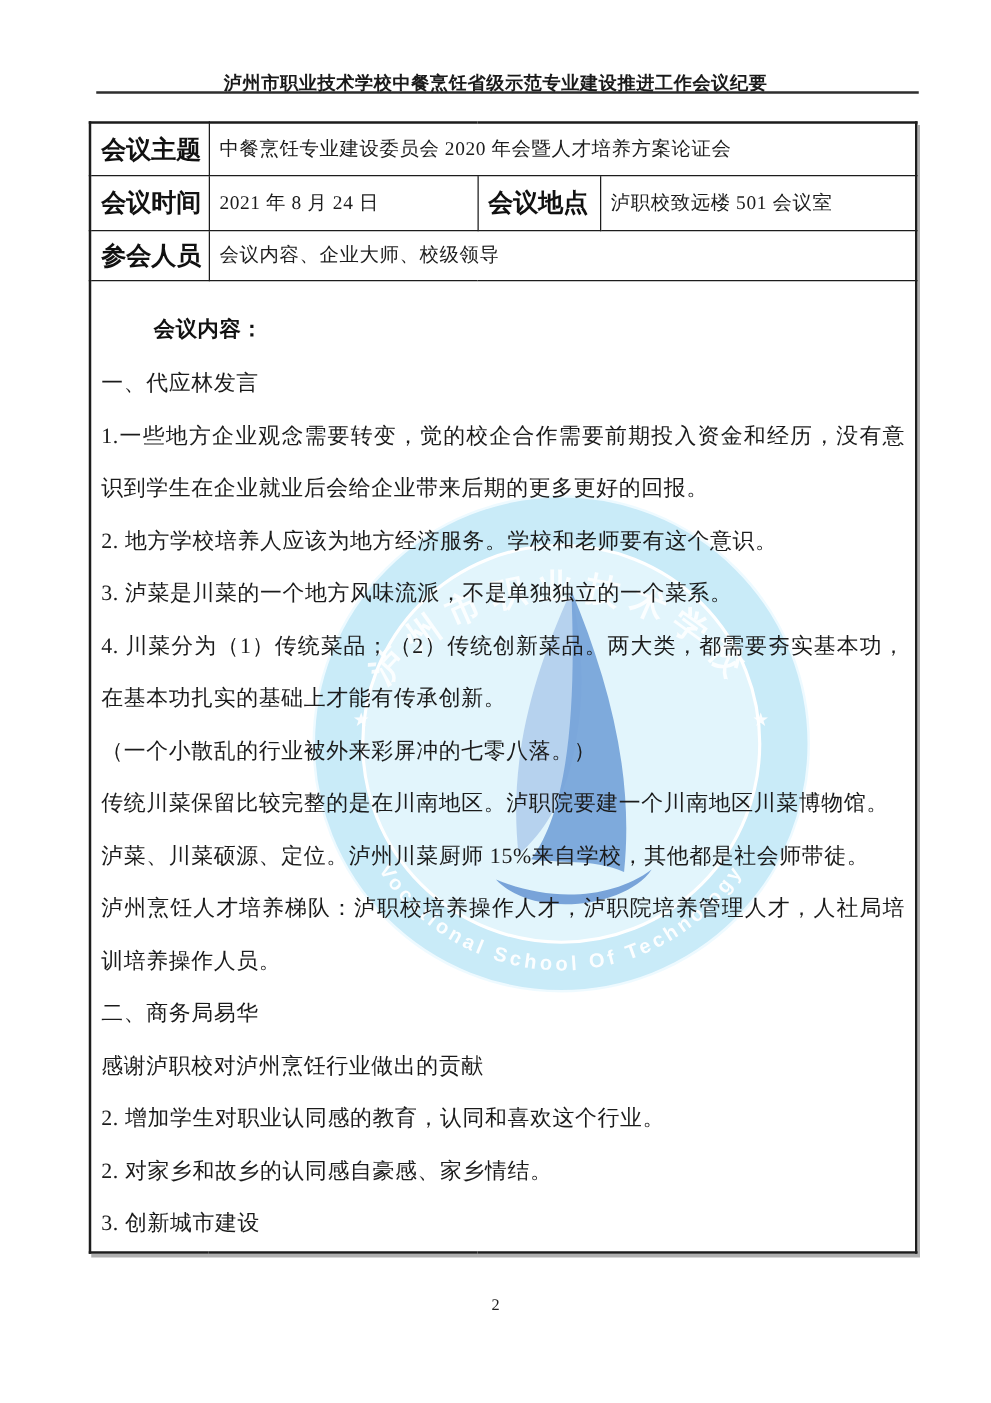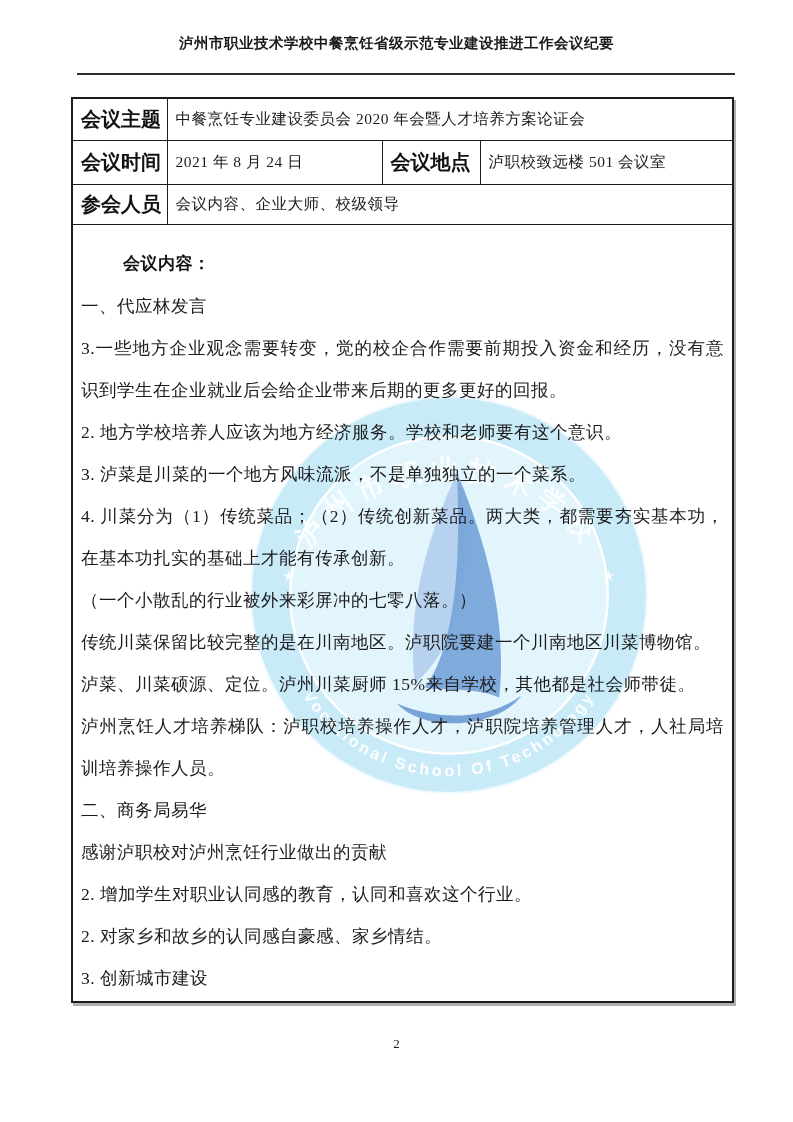--- a/index.html
+++ b/index.html
@@ -19,21 +19,21 @@
     z-index:0;
     opacity:.95;
   }
   .wm-cn{font-family:"Liberation Sans","DejaVu Sans",sans-serif;font-weight:700;
          font-size:27px;letter-spacing:9px;fill:rgba(255,255,255,.85);}
   .wm-en{font-family:"Liberation Sans","DejaVu Sans",sans-serif;font-weight:700;
          font-size:16px;letter-spacing:3px;fill:rgba(255,255,255,.95);}
   .wm-star{font-size:15px;fill:rgba(255,255,255,.9);}
   
   .header-title{
-    position:absolute;left:0;top:34px;width:793px;
+    position:absolute;left:0;top:57px;width:793px;
     text-align:center;
     font-size:14.5px;font-weight:700;letter-spacing:.5px;
     color:#1a1a1a;z-index:2;
   }
   .header-rule{
     position:absolute;left:77px;top:73px;width:658px;height:0;
     border-top:2px solid #2e2e2e;z-index:2;
   }
   
   table.meeting-table{
@@ -129,21 +129,21 @@
       </tr>
       <tr class="r3">
         <th>参会人员</th>
         <td colspan="3">会议内容、企业大师、校级领导</td>
       </tr>
       <tr class="r5">
         <td colspan="4">
           <div class="content-heading">会议内容：</div>
           <div class="content-body">
             <p>一、代应林发言</p>
-            <p>3.一些地方企业观念需要转变，觉的校企合作需要前期投入资金和经历，没有意识到学生在企业就业后会给企业带来后期的更多更好的回报。</p>
+            <p>1.一些地方企业观念需要转变，觉的校企合作需要前期投入资金和经历，没有意识到学生在企业就业后会给企业带来后期的更多更好的回报。</p>
             <p>2. 地方学校培养人应该为地方经济服务。学校和老师要有这个意识。</p>
             <p>3. 泸菜是川菜的一个地方风味流派，不是单独独立的一个菜系。</p>
             <p>4. 川菜分为（1）传统菜品；（2）传统创新菜品。两大类，都需要夯实基本功，在基本功扎实的基础上才能有传承创新。</p>
             <p>（一个小散乱的行业被外来彩屏冲的七零八落。）</p>
             <p>传统川菜保留比较完整的是在川南地区。泸职院要建一个川南地区川菜博物馆。</p>
             <p>泸菜、川菜硕源、定位。泸州川菜厨师 15%来自学校，其他都是社会师带徒。</p>
             <p>泸州烹饪人才培养梯队：泸职校培养操作人才，泸职院培养管理人才，人社局培训培养操作人员。</p>
             <p>二、商务局易华</p>
             <p>感谢泸职校对泸州烹饪行业做出的贡献</p>
             <p>2. 增加学生对职业认同感的教育，认同和喜欢这个行业。</p>

